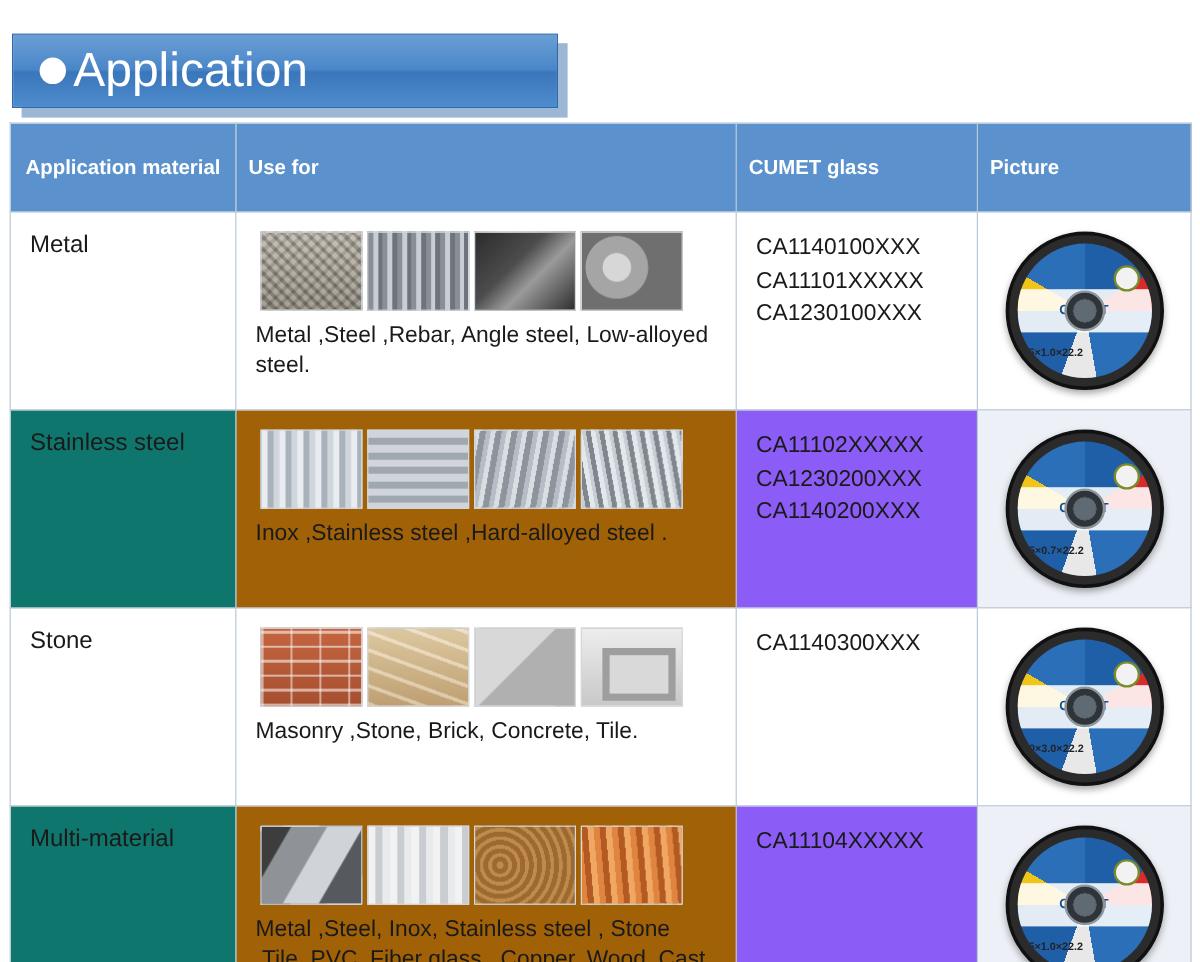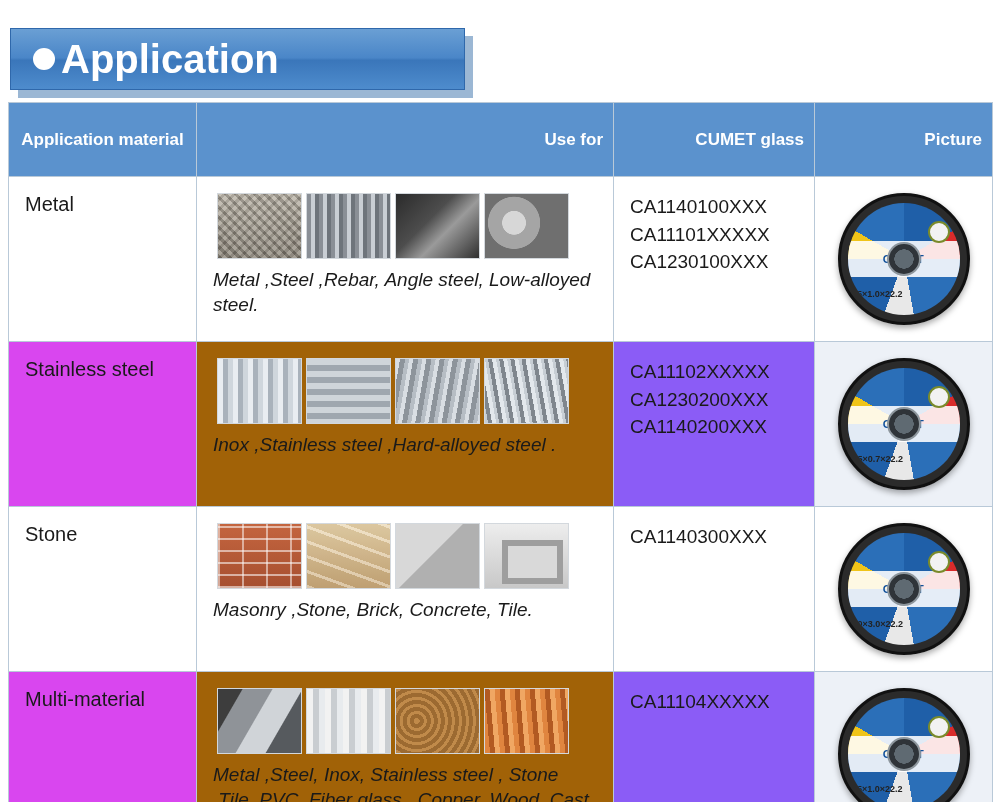--- a/index.html
+++ b/index.html
@@ -38,21 +38,21 @@
   .banner-bullet {
     width: 22px; height: 22px;
     border-radius: 50%;
     background: #ffffff;
     margin-right: 6px;
     flex: 0 0 auto;
   }
   .banner-title {
     color: #ffffff;
     font-size: 40px;
-    font-weight: bold;
+    font-weight: normal;
     letter-spacing: 0px;
     line-height: 1;
   }
 
   
   table.app-table {
     position: absolute;
     left: 8px; top: 102px;
     width: 984px;
     border-collapse: collapse;
@@ -63,54 +63,53 @@
   table.app-table col.c3 { width: 201px; }
   table.app-table col.c4 { width: 178px; }
 
   table.app-table th {
     background: #5b92cd;
     color: #ffffff;
     font-size: 17px;
     font-weight: bold;
     border: 1px solid #b9c9d8;
     padding: 8px 10px;
-    text-align: right;
+    text-align: left;
     vertical-align: middle;
     height: 74px;
   }
   table.app-table th.left {
     text-align: center;
   }
   table.app-table td {
     border: 1px solid #b9c9d8;
     vertical-align: top;
     padding: 16px;
     background: #ffffff;
   }
   td.material {
     background: #ffffff;
     font-size: 20px;
     color: #1a1a1a;
     padding: 12px 0 0 8px;
     vertical-align: top;
   }
-  tr.alt td.material { background: #d946ef; }
+  tr.alt td.material { background: #0f766e; }
   tr.alt td.usefor { background: #a16207; }
   tr.alt td.series { background: #8b5cf6; }
   tr.alt td.picture { background: #edf1f7; }
   td.series {
     font-size: 19px;
     color: #1a1a1a;
     padding: 14px 0 0 12px;
     line-height: 1.45;
     white-space: pre-line;
   }
   td.usefor {
     padding: 10px 12px 10px 12px;
-    font-style: italic;
   }
   .use-text {
     font-size: 19px;
     color: #1a1a1a;
     line-height: 1.32;
     margin-top: 8px;
   }
   td.picture {
     text-align: center;
     vertical-align: middle;

